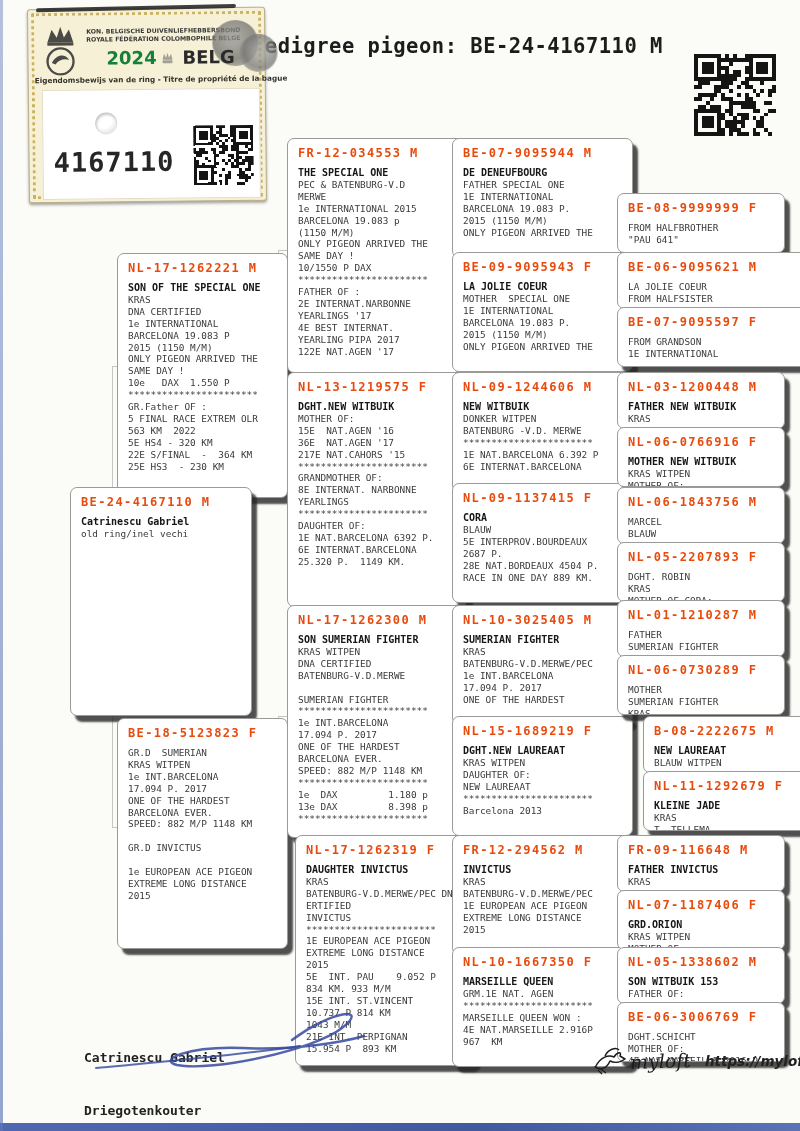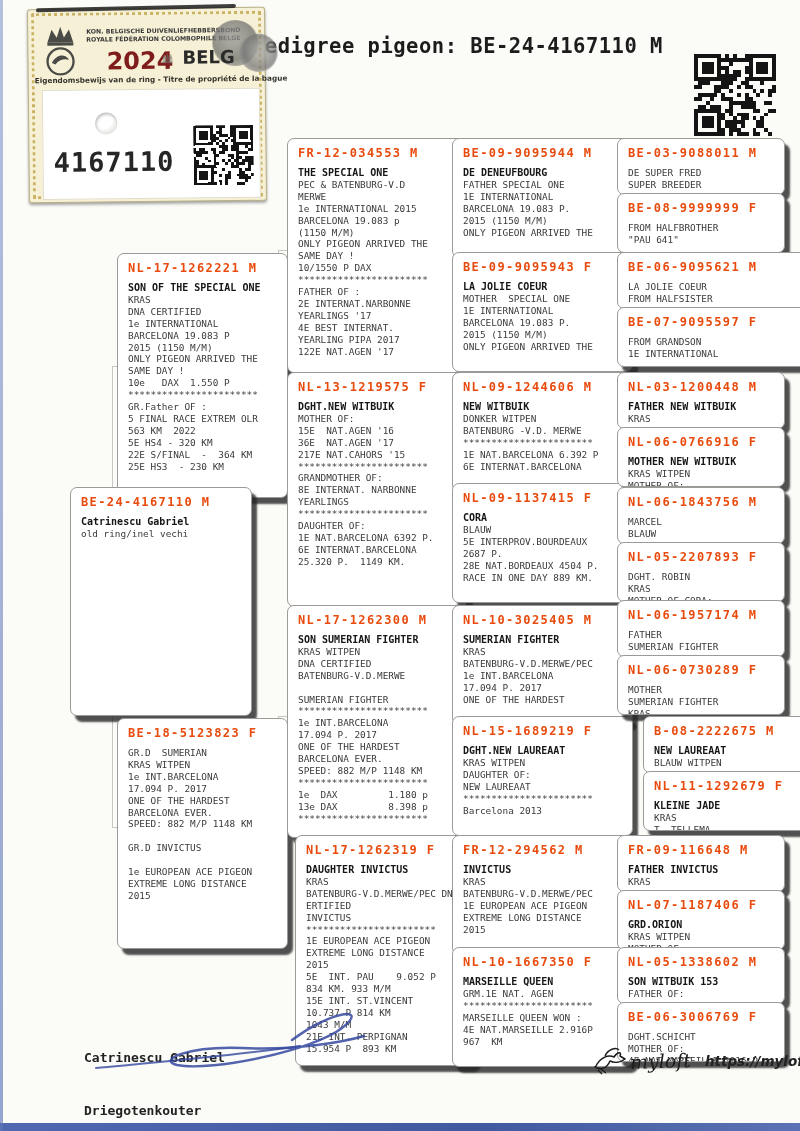--- a/index.html
+++ b/index.html
@@ -20,21 +20,21 @@
          letter-spacing:.5px;z-index:3;white-space:nowrap;}
   
   #ring-card{position:absolute;left:28px;top:8px;width:236px;height:192px;background:#f6f1d6;
              border:1px solid #b9b089;border-radius:3px;z-index:6;transform:rotate(-.6deg);
              box-shadow:0 2px 3px rgba(0,0,0,.35);}
   #ring-card .inner{position:absolute;inset:3px;border:3px dotted #c9b261;border-radius:2px;}
   #card-smudge{position:absolute;left:8px;top:-3px;width:200px;height:4px;background:#1d1d1d;
                transform:rotate(-.7deg);border-radius:2px;opacity:.85;}
   .fed-lines{position:absolute;left:52px;top:12px;width:136px;font-family:"DejaVu Sans","Liberation Sans",sans-serif;
              font-size:6.2px;font-weight:bold;color:#3a3a3a;line-height:7.5px;white-space:nowrap;}
-  #card-year{position:absolute;left:72px;top:32px;font-size:24px;font-weight:bold;color:#7f1d1d;
+  #card-year{position:absolute;left:72px;top:32px;font-size:18px;font-weight:bold;color:#15803d;
              font-family:"DejaVu Sans","Liberation Sans",sans-serif;}
   #card-country{position:absolute;left:148px;top:32px;font-size:18px;font-weight:bold;color:#2a2a2a;
              font-family:"DejaVu Sans","Liberation Sans",sans-serif;}
   #card-own{position:absolute;left:0;top:60px;width:100%;text-align:center;font-size:7.3px;font-weight:bold;
             color:#33312a;font-family:"DejaVu Sans","Liberation Sans",sans-serif;white-space:nowrap;}
   #card-panel{position:absolute;left:7px;top:74px;width:216px;height:108px;background:#fff;
               border:1px solid #e2ddc8;}
   #hole-punch{position:absolute;left:52px;top:22px;width:22px;height:22px;border-radius:50%;
               background:radial-gradient(circle at 40% 35%,#ffffff 40%,#d8d8d4 90%);
               box-shadow:inset 1px 2px 3px rgba(0,0,0,.25);}
@@ -219,21 +219,21 @@
         <div class="pbox-line">2015</div>
         <div class="pbox-line">5E  INT. PAU    9.052 P</div>
         <div class="pbox-line">834 KM. 933 M/M</div>
         <div class="pbox-line">15E INT. ST.VINCENT</div>
         <div class="pbox-line">10.737 P 814 KM</div>
         <div class="pbox-line">1043 M/M</div>
         <div class="pbox-line">21E INT. PERPIGNAN</div>
         <div class="pbox-line">15.954 P  893 KM</div>
       </div>
       <div class="pbox" style="left: 452px; top: 138px; width: 161px; height: 107px;">
-        <div class="pbox-ring">BE-09-9095944 M</div>
+        <div class="pbox-ring">BE-07-9095944 M</div>
         <div class="pbox-name">DE DENEUFBOURG</div>
         <div class="pbox-line">FATHER SPECIAL ONE</div>
         <div class="pbox-line">1E INTERNATIONAL</div>
         <div class="pbox-line">BARCELONA 19.083 P.</div>
         <div class="pbox-line">2015 (1150 M/M)</div>
         <div class="pbox-line">ONLY PIGEON ARRIVED THE</div>
       </div>
       <div class="pbox" style="left: 452px; top: 252px; width: 161px; height: 107px;">
         <div class="pbox-ring">BE-09-9095943 F</div>
         <div class="pbox-name">LA JOLIE COEUR</div>
@@ -291,26 +291,20 @@
       <div class="pbox" style="left: 452px; top: 947px; width: 161px; height: 107px;">
         <div class="pbox-ring">NL-10-1667350 F</div>
         <div class="pbox-name">MARSEILLE QUEEN</div>
         <div class="pbox-line">GRM.1E NAT. AGEN</div>
         <div class="pbox-line">***********************</div>
         <div class="pbox-line">MARSEILLE QUEEN WON :</div>
         <div class="pbox-line">4E NAT.MARSEILLE 2.916P</div>
         <div class="pbox-line">967  KM</div>
       </div>
       <div class="pair" style="left: 617px; top: 138px; width: 168px; height: 115px;">
-        <div class="pbox" style="top: 0px; height: 57px; z-index: 1;">
-          <div class="pbox-ring">BE-03-9088011 M</div>
-          <div class="pbox-line">DE SUPER FRED</div>
-          <div class="pbox-line">SUPER BREEDER</div>
-          <div class="pbox-line">HALFBROTHER OF:</div>
-        </div>
         <div class="pbox" style="top: 55px; height: 60px; z-index: 2;">
           <div class="pbox-ring">BE-08-9999999 F</div>
           <div class="pbox-line">FROM HALFBROTHER</div>
           <div class="pbox-line">"PAU 641"</div>
         </div>
       </div>
       <div class="pair" style="left: 617px; top: 252px; width: 168px; height: 115px; padding-left: 29px;">
         <div class="pbox" style="top: 0px; height: 57px; z-index: 1;">
           <div class="pbox-ring">BE-06-9095621 M</div>
           <div class="pbox-line">LA JOLIE COEUR</div>
@@ -346,21 +340,21 @@
         </div>
         <div class="pbox" style="top: 55px; height: 60px; z-index: 2;">
           <div class="pbox-ring">NL-05-2207893 F</div>
           <div class="pbox-line">DGHT. ROBIN</div>
           <div class="pbox-line">KRAS</div>
           <div class="pbox-line">MOTHER OF CORA:</div>
         </div>
       </div>
       <div class="pair" style="left: 617px; top: 600px; width: 168px; height: 115px;">
         <div class="pbox" style="top: 0px; height: 57px; z-index: 1;">
-          <div class="pbox-ring">NL-06-1957174 M</div>
+          <div class="pbox-ring">NL-01-1210287 M</div>
           <div class="pbox-line">FATHER</div>
           <div class="pbox-line">SUMERIAN FIGHTER</div>
           <div class="pbox-line">KRAS</div>
         </div>
         <div class="pbox" style="top: 55px; height: 60px; z-index: 2;">
           <div class="pbox-ring">NL-06-0730289 F</div>
           <div class="pbox-line">MOTHER</div>
           <div class="pbox-line">SUMERIAN FIGHTER</div>
           <div class="pbox-line">KRAS</div>
         </div>

